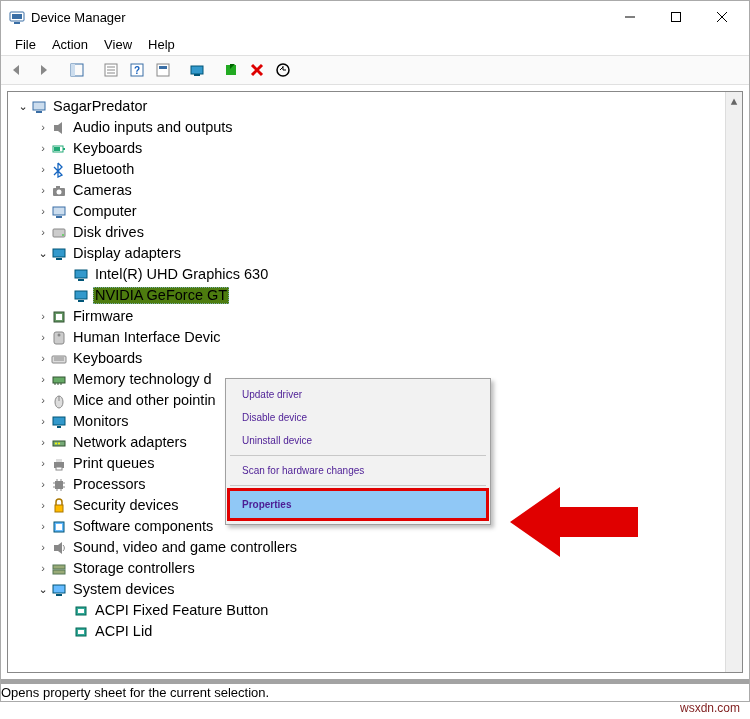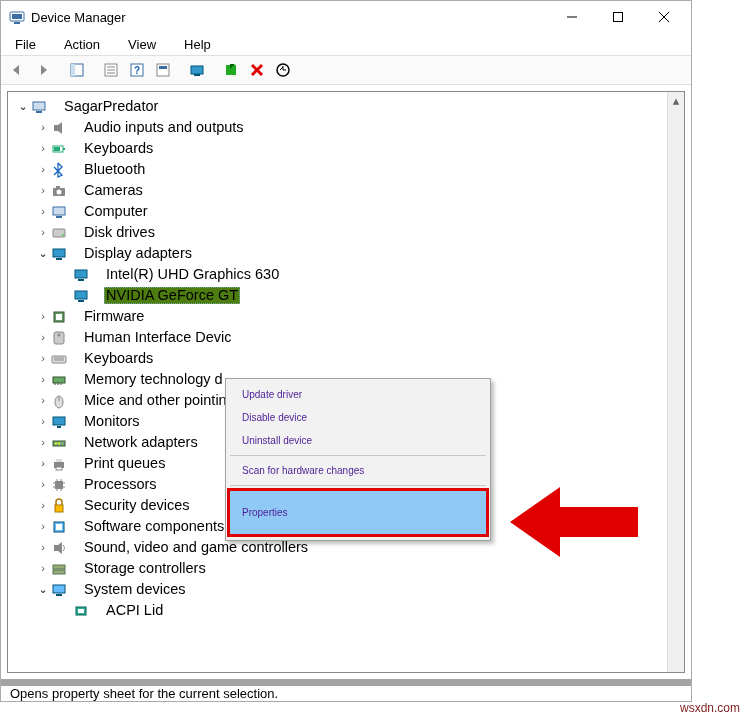--- a/index.html
+++ b/index.html
@@ -7,81 +7,81 @@
     margin: 0;
     font-family: "Segoe UI", Tahoma, sans-serif;
     font-size: 13px;
     background: #fff;
     color: #000;
     width: 750px;
     height: 719px;
     overflow: hidden;
     position: relative;
   }
-  .window { border: 1px solid #aaa; width: 692px; height: 702px; display:flex; flex-direction:column; }
+  .window { border: 1px solid #aaa; width: 750px; height: 702px; display:flex; flex-direction:column; }
   .titlebar {
     height: 32px;
     display: flex;
     align-items: center;
     padding: 0 4px 0 8px;
     background: #fff;
   }
   .titlebar .icon-box { width:16px; height:16px; margin-right:6px; display:flex; align-items:center; justify-content:center;}
   .titlebar .title { flex:1; font-size:13px; }
   .win-controls { display:flex; }
   .win-btn { width:46px; height:30px; display:flex; align-items:center;justify-content:center; }
   .win-btn svg { width:10px; height:10px; }
-  .menubar { height:22px; display:flex; align-items:center; padding:0 6px; gap:12px; background:#fff;}
+  .menubar { height:22px; display:flex; align-items:center; padding:0 6px; gap:0; background:#fff;}
   .menu-item { padding:2px 8px; font-size:13px;}
   .toolbar {
     height: 30px; display:flex; align-items:center; padding:0 4px; gap:2px;
     border-top:1px solid #e0e0e0; border-bottom:1px solid #e0e0e0; background:#fafafa;
   }
   .tool-btn { width:24px; height:24px; display:flex; align-items:center;justify-content:center; border:1px solid transparent; border-radius:2px;}
   .tool-sep { width:6px; }
   .content-area {
     flex:1; position:relative; margin:6px; border:1px solid #888;
     background:#fff; overflow:hidden;
   }
   .scroll-track { position:absolute; right:0; top:0; bottom:0; width:17px; background:#f0f0f0; border-left:1px solid #ddd;}
   .scroll-arrow { height:17px; display:flex; align-items:center;justify-content:center; color:#666;}
   .tree { padding:4px 0 4px 4px; font-size:14.5px; line-height:1.0; }
   .row { display:flex; align-items:center; height:21px; white-space:nowrap;}
   .chev { width:14px; text-align:center; color:#555; font-size:11px; user-select:none;}
   .chev.open { color:#222; }
   .ic { width:18px; height:16px; margin-right:3px; display:flex; align-items:center; justify-content:center; flex:0 0 18px;}
-  .lbl { padding:0 2px;margin-left:11px; }
+  .lbl { padding:0 2px; }
   .lbl.sel { background:#4d7c0f; border:1px dotted #7aa; padding:0 1px;}
   .pad0 { padding-left: 4px; }
   .pad1 { padding-left: 24px; }
   .pad2 { padding-left: 46px; }
   
   .ctx {
     position:absolute; left:217px; top:286px; width:266px;
     background:#f2f2f2; border:1px solid #a0a0a0;
     box-shadow: 3px 3px 4px rgba(0,0,0,0.25);
     padding: 4px 2px;
     z-index:10;
   }
   .ctx-item { padding:6px 14px; font-size:10px; color:#4c1d95;}
   .ctx-sep { height:1px; background:#c8c8c8; margin:3px 2px; }
   .ctx-highlight {
     background:#90c8f6;
     border:3px solid #e00000;
-    font-weight:normal;
+    font-weight:bold;
     margin: -1px;
-    padding:16px 12px;
+    padding:8px 12px;
   }
   
   .red-arrow {
     position:absolute; left:502px; top:390px; z-index:20;
   }
   .statusbar {
-    height:22px; border-top:7px solid #a3a3a3; display:flex; align-items:center;
-    padding:0 9px; font-size:13px; background:#fff;
+    height:22px; border-top:5px solid #a3a3a3; display:flex; align-items:center;
+    padding:0 0; font-size:13px; background:#fff;
   }
   .watermark {
     position:absolute; right:10px; bottom:4px; font-size:12px; color:#7f1d1d;
   }
   svg { display:block; }
 </style>
 </head>
 <body>
 
 <div class="window">
@@ -450,20 +450,30 @@
             <span class="lbl">System devices</span>
           </div>
           <div class="row pad2">
             <span class="chev">&nbsp;</span>
             <span class="ic">
               <svg width="16" height="16" viewBox="0 0 16 16">
                 <rect x="3" y="4" width="10" height="8" fill="#3a9" stroke="#065"></rect>
                 <rect x="5" y="6" width="6" height="4" fill="#fff"></rect>
               </svg>
             </span>
+            <span class="lbl">ACPI Fixed Feature Button</span>
+          </div>
+          <div class="row pad2">
+            <span class="chev">&nbsp;</span>
+            <span class="ic">
+              <svg width="16" height="16" viewBox="0 0 16 16">
+                <rect x="3" y="4" width="10" height="8" fill="#3a9" stroke="#065"></rect>
+                <rect x="5" y="6" width="6" height="4" fill="#fff"></rect>
+              </svg>
+            </span>
             <span class="lbl">ACPI Lid</span>
           </div>
         </div>
 
     </div>
 
     <div class="scroll-track">
       <div class="scroll-arrow">▴</div>
       <div style="flex:1"></div>
     </div>

